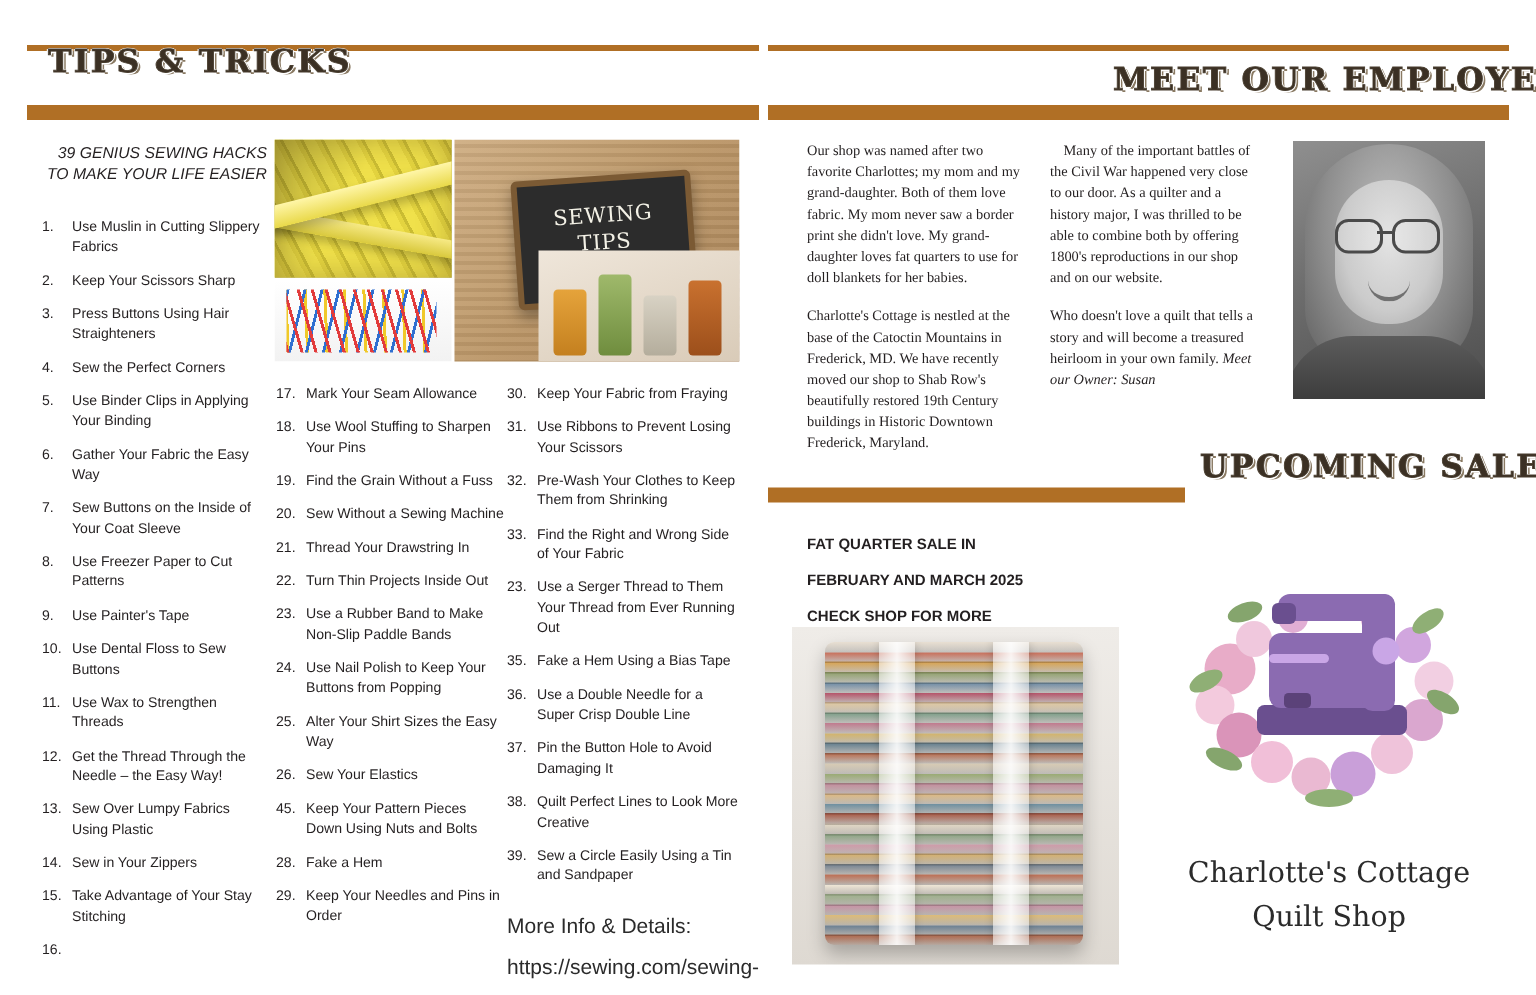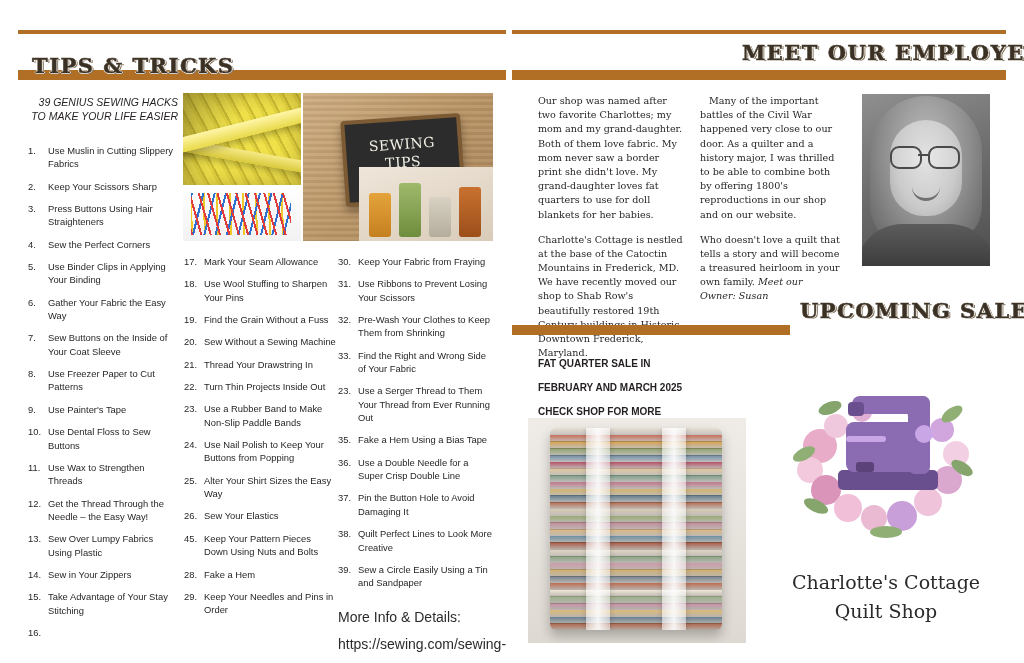--- a/index.html
+++ b/index.html
@@ -39,21 +39,21 @@
     font-size: 21px;
     letter-spacing: 1.5px;
     color: #3b3024;
     text-shadow:
       1px 0 0 #ffffff, -1px 0 0 #ffffff,
       0 1px 0 #ffffff, 0 -1px 0 #ffffff,
       2px 1px 0 #8a7a63;
     -webkit-text-stroke: 0.6px #4a3f30;
     white-space: nowrap;
   }
-  #tipsTitle  { left: 32px;  top: 53px; text-align: center; }
+  #tipsTitle  { left: 32px;  top: 28px; text-align: center; }
   #meetTitle  { left: 742px; top: 40px; }
   #salesTitle { left: 800px; top: 298px; }
 
   .sales-rule {
     position: absolute;
     left: 512px; top: 325px;
     width: 278px; height: 10px;
     background: #b06f25;
   }
 
@@ -170,21 +170,21 @@
   
   .art-col {
     position: absolute;
     font-family: "DejaVu Serif", serif;
     font-size: 9.6px;
     line-height: 1.48;
     color: #231f20;
   }
   #artCol1 { left: 538px; top: 94px; width: 148px; }
   #artCol2 { left: 700px; top: 94px; width: 140px; }
-  .art-col p { margin: 0 0 11px 0; text-indent: 0; }
+  .art-col p { margin: 0 0 11px 0; text-indent: 0; font-family: Liberation Serif, serif; }
   .art-col p.indent { text-indent: 9px; }
   .art-col em { font-style: italic; }
 
   
   .portrait {
     position: absolute;
     left: 862px; top: 94px;
     width: 128px; height: 172px;
     overflow: hidden;
     background: #d9d9d9;

